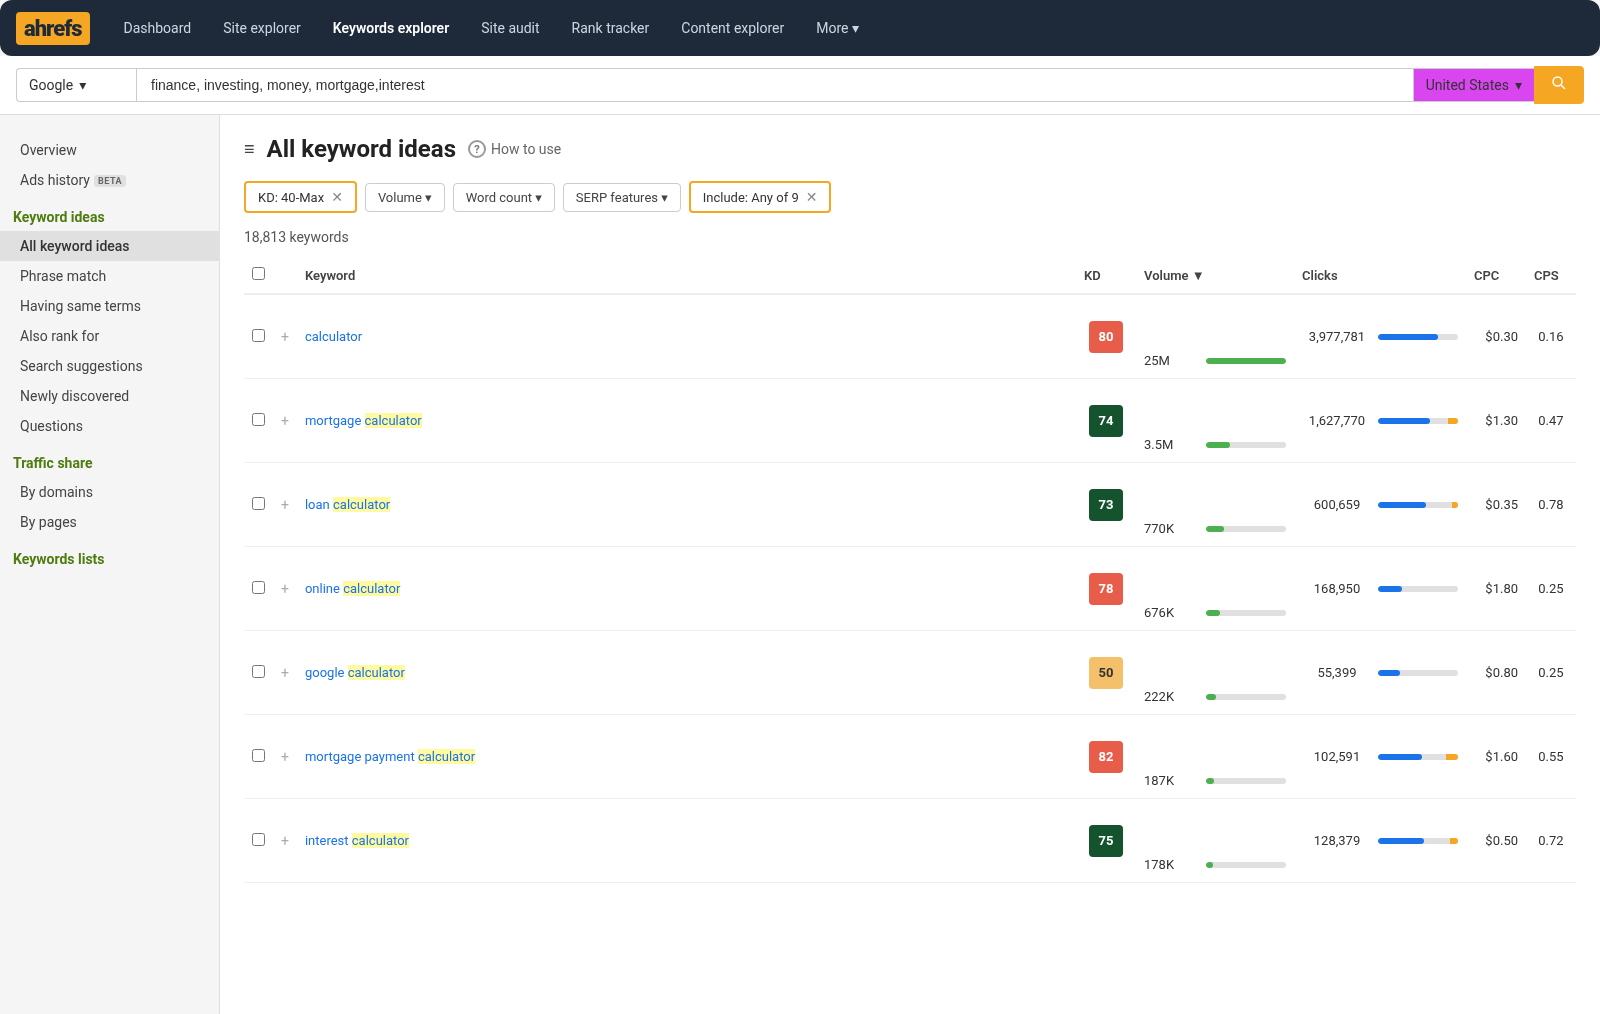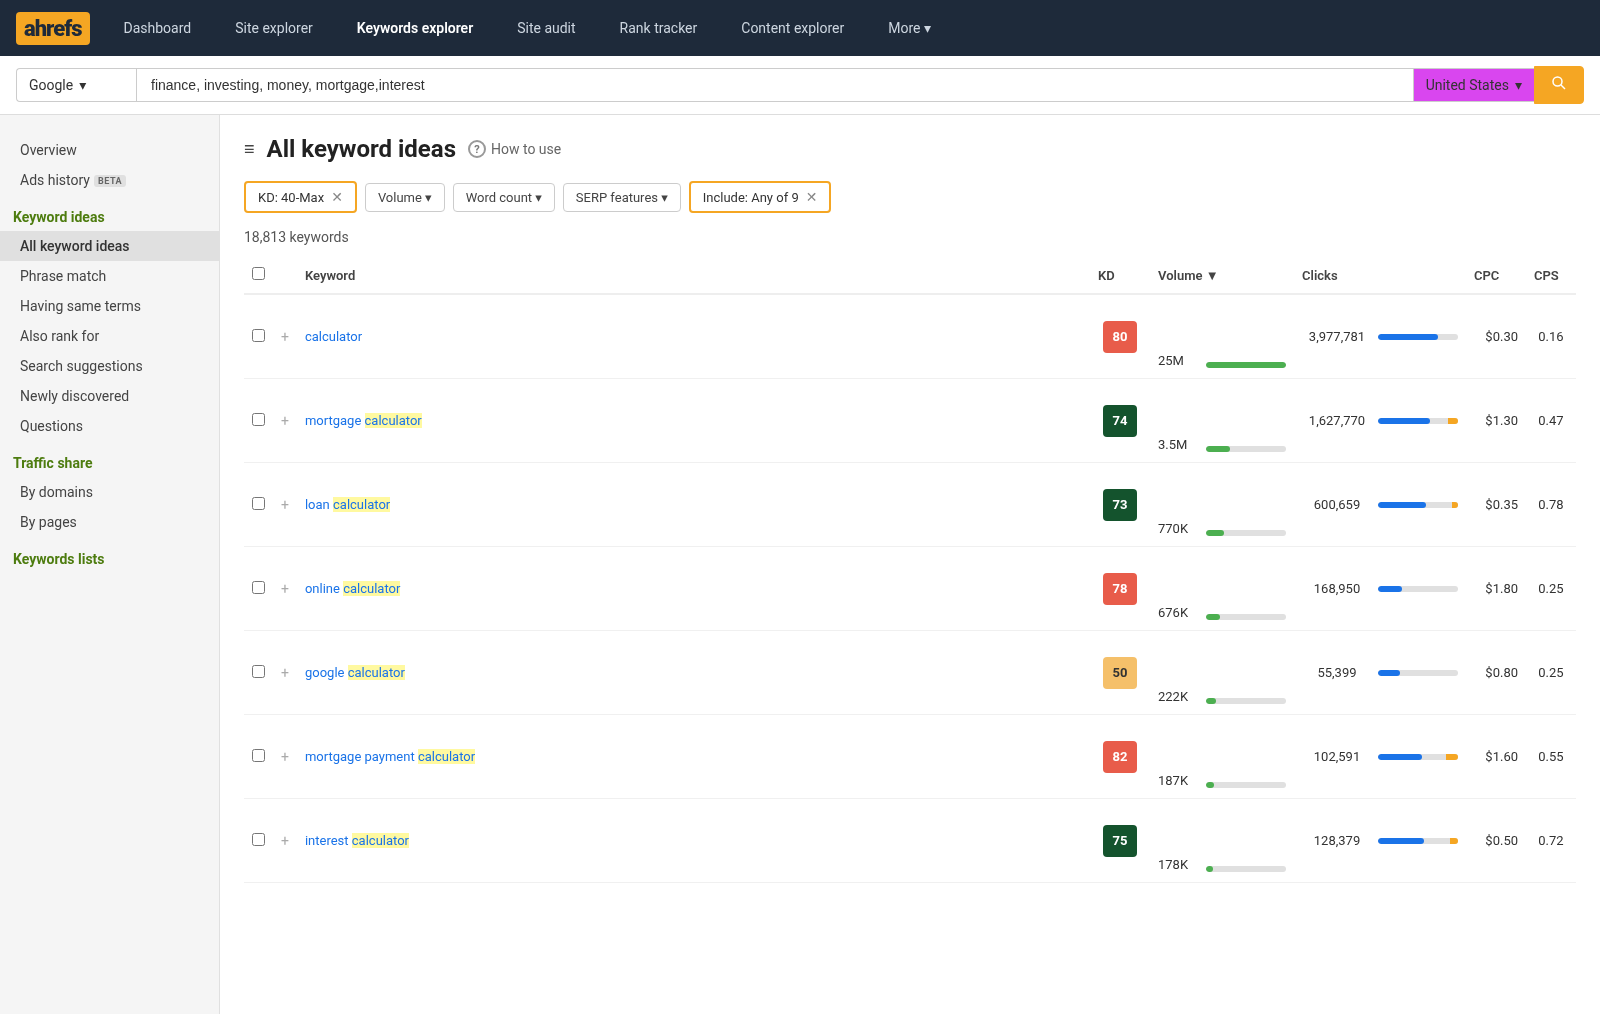--- a/index.html
+++ b/index.html
@@ -6,20 +6,21 @@
     body { font-family: -apple-system, BlinkMacSystemFont, 'Segoe UI', Roboto, sans-serif; background: #f5f5f5; font-size: 14px; color: #333; }
 
     
     .top-nav {
       background: #1e2a3a;
       display: flex;
       align-items: center;
       padding: 11px 16px;
       height: 56px;
       gap: 4px;
+      border-radius: 12px;
     }
     .logo {
       background: #f5a623;
       color: #1e2a3a;
       font-weight: 900;
       font-size: 22px;
       padding: 4px 8px;
       border-radius: 4px;
       margin-right: 16px;
       letter-spacing: -1px;
@@ -256,22 +257,22 @@
       font-weight: 700;
       font-size: 13px;
       color: #fff;
     }
     .kd-red { background: #e85c4a; }
     .kd-orange { background: #14532d; }
     .kd-light-orange { background: #f5c06a; color: #333; }
 
     .volume-bar-container {
       display: flex;
-      align-items: flex-end;
-      gap: 8px;
+      align-items: center;
+      gap: 22px;
       margin-top: 48px;
     }
     .volume-text { min-width: 40px; }
     .mini-bar-track {
       width: 80px;
       height: 6px;
       background: #e0e0e0;
       border-radius: 3px;
       overflow: hidden;
       position: relative;
@@ -311,21 +312,21 @@
 
     input[type="checkbox"] { cursor: pointer; }
 
     .plus-icon { color: #aaa; font-size: 14px; cursor: pointer; }
   </style>
 </head>
 <body>
 
 <nav class="top-nav">
   <div class="logo">ahrefs</div>
-  <div id="nav-items" style="display: flex; align-items: center; gap: 16px;">
+  <div id="nav-items" style="display: flex; align-items: center; gap: 4px;">
       <div class="nav-item">Dashboard</div>
       <div class="nav-item">Site explorer</div>
       <div class="nav-item active">Keywords explorer</div>
       <div class="nav-item">Site audit</div>
       <div class="nav-item">Rank tracker</div>
       <div class="nav-item">Content explorer</div>
       <div class="nav-item">More ▾</div>
     </div>
 </nav>
 

